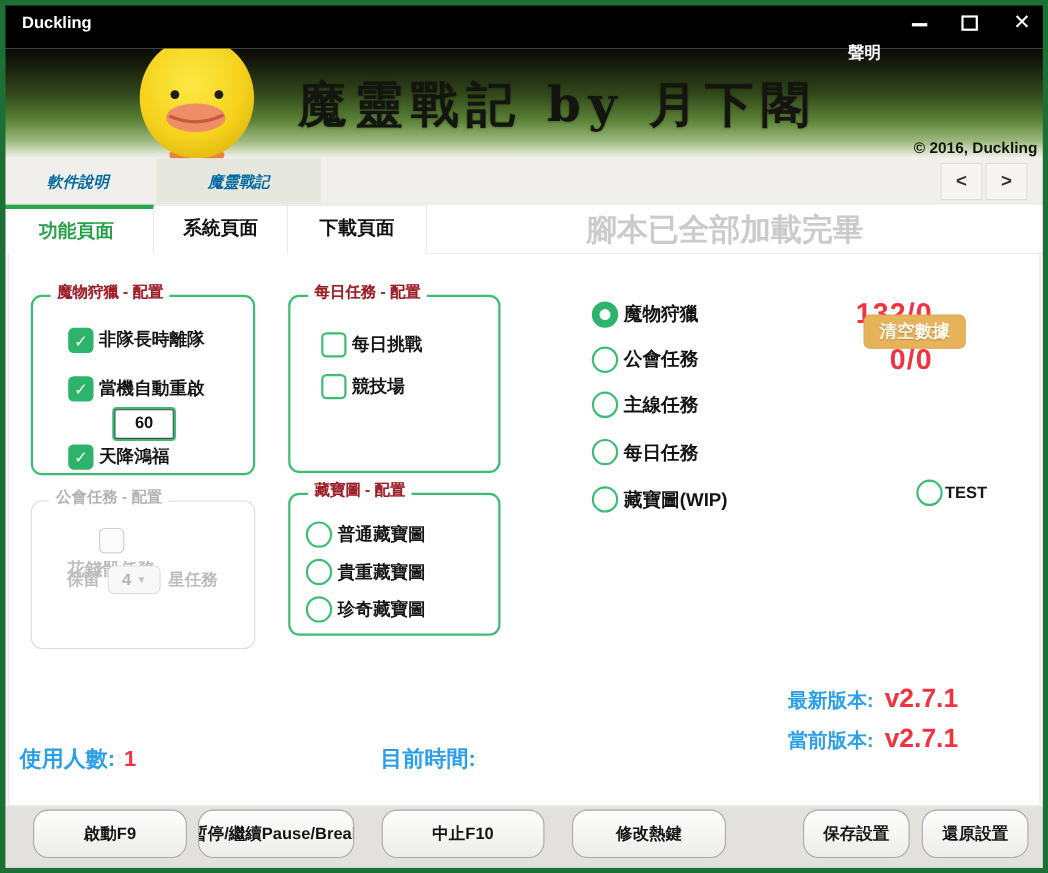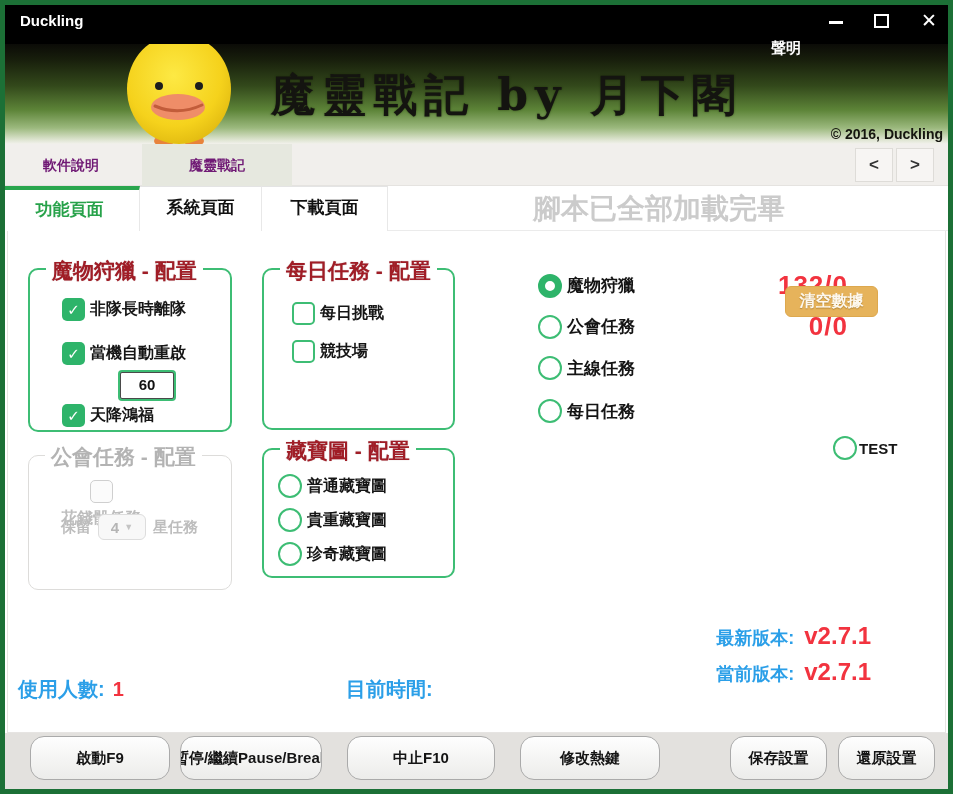--- a/index.html
+++ b/index.html
@@ -20,21 +20,21 @@
   .banner{position:absolute;left:0;top:44px;right:0;height:100px;
     background:linear-gradient(180deg,#0b0b07 0%,#181f0c 16%,#33491b 42%,#5d8438 66%,#9cb97e 84%,#dfe5d2 96%,#f2f1ec 100%);}
   .duck{position:absolute;left:120px;top:-16px;}
   .banner-title{position:absolute;left:252px;top:22px;width:510px;text-align:center;
     font-family:"DejaVu Serif","Liberation Serif",serif;font-size:44px;font-weight:900;color:#141410;
     letter-spacing:7px;text-shadow:0 0 2px rgba(20,30,5,.6);white-space:nowrap;}
   .copyright{position:absolute;right:10px;bottom:2px;font-size:14px;font-weight:bold;color:#15150f;}
 
   
   .topstrip{position:absolute;left:0;top:144px;right:0;height:42px;background:#f1efec;border-bottom:1px solid #e5e3e0;}
-  .toptab{position:absolute;top:0;height:42px;line-height:42px;text-align:center;font-size:14px;font-weight:bold;color:#701a75;cursor:pointer;}
+  .toptab{position:absolute;top:0;height:42px;line-height:42px;text-align:center;font-size:14px;font-weight:bold;color:#0369a1;cursor:pointer;font-style:italic;}
   .toptab1{left:14px;width:114px;}
   .toptab2{left:142px;width:150px;background:#e6e8df;}
   .navbtn{position:absolute;top:4px;width:38px;height:34px;background:#f7f5f3;border:1px solid #dedcd8;
     color:#333;font-size:17px;font-weight:bold;text-align:center;line-height:32px;cursor:pointer;}
   .nav-prev{right:60px;}
   .nav-next{right:19px;}
 
   
   .subtabs{position:absolute;left:0;top:186px;right:0;height:45px;background:#fff;border-bottom:1px solid #ebebeb;}
   .subtab{position:absolute;top:0;height:45px;text-align:center;font-size:17px;font-weight:bold;line-height:42px;
@@ -46,21 +46,21 @@
   .load-status{position:absolute;left:395px;right:30px;top:0;height:45px;line-height:45px;text-align:center;
     color:#cbcbcb;font-size:28px;font-weight:bold;white-space:nowrap;overflow:hidden;}
 
   
   .panel{position:absolute;left:7px;top:231px;width:939px;height:502px;background:#fff;
     border:1px solid #e6e4e2;border-top:none;}
 
   .fieldset{position:absolute;border-radius:10px;}
   .fs-green{border:2px solid #3dbd74;}
   .fs-gray{border:1px solid #dddcda;}
-  .legend{position:absolute;top:-13px;left:16px;background:#fff;padding:0 6px;font-size:21px;font-weight:bold;white-space:nowrap;}
+  .legend{position:absolute;top:-13px;left:16px;background:#fff;padding:0 6px;font-size:14px;font-weight:bold;white-space:nowrap;}
   .legend-red{color:#a01d26;text-shadow:0 0 1px rgba(90,10,20,.35);}
   .legend-gray{color:#b3b3b3;}
 
   .row{position:absolute;display:flex;align-items:center;gap:5px;}
   .lbl{font-size:16px;font-weight:bold;color:#161616;white-space:nowrap;}
   .lbl-gray{color:#bdbdbd;}
 
   .cb{width:23px;height:23px;border-radius:5px;display:flex;align-items:center;justify-content:center;flex:0 0 auto;cursor:pointer;}
   .cb-checked{background:#2eb46a;color:#fff;font-size:15px;font-weight:bold;}
   .cb-green{background:#fff;border:2px solid #3dbd74;}
@@ -153,21 +153,21 @@
   <div class="fieldset fs-green" style="left:28px;top:268px;width:204px;height:164px;">
     <div class="legend legend-red">魔物狩獵 - 配置</div>
     <div class="row" style="left:32px;top:28px;">
       <span class="cb cb-checked">✓</span>
       <span class="lbl">非隊長時離隊</span>
     </div>
     <div class="row" style="left:32px;top:72px;">
       <span class="cb cb-checked">✓</span>
       <span class="lbl">當機自動重啟</span>
     </div>
-    <div class="num-input" style="left:90px;top:102px;line-height:23px;">60</div>
+    <div class="num-input" style="left:74px;top:102px;line-height:23px;">60</div>
     <div class="row" style="left:32px;top:134px;">
       <span class="cb cb-checked">✓</span>
       <span class="lbl">天降鴻福</span>
     </div>
   </div>
 
   <div class="fieldset fs-gray" style="left:28px;top:455px;width:204px;height:135px;">
     <div class="legend legend-gray">公會任務 - 配置</div>
     <div class="row" style="left:32px;top:24px;flex-direction:column;">
       <span class="cb cb-gray"></span>
@@ -222,20 +222,24 @@
     <span class="mode-count">0/0</span>
   </div>
   <div class="row" style="left:538px;top:399px;">
     <span class="radio radio-off"></span>
     <span class="mode-label">每日任務</span>
   </div>
   <div class="row" style="left:538px;top:356px;">
     <span class="radio radio-off"></span>
     <span class="mode-label">主線任務</span>
   </div>
+  <div class="row" style="left:538px;top:442px;">
+    <span class="radio radio-off"></span>
+    <span class="mode-label">藏寶圖(WIP)</span>
+  </div>
 
   <div class="clear-btn">清空數據</div>
 
   <div class="row" style="left:833px;top:436px;gap:2px;">
     <span class="radio radio-off"></span>
     <span class="lbl" style="font-size:15px;">TEST</span>
   </div>
 
   <div class="versions">
     <div class="ver-row">

